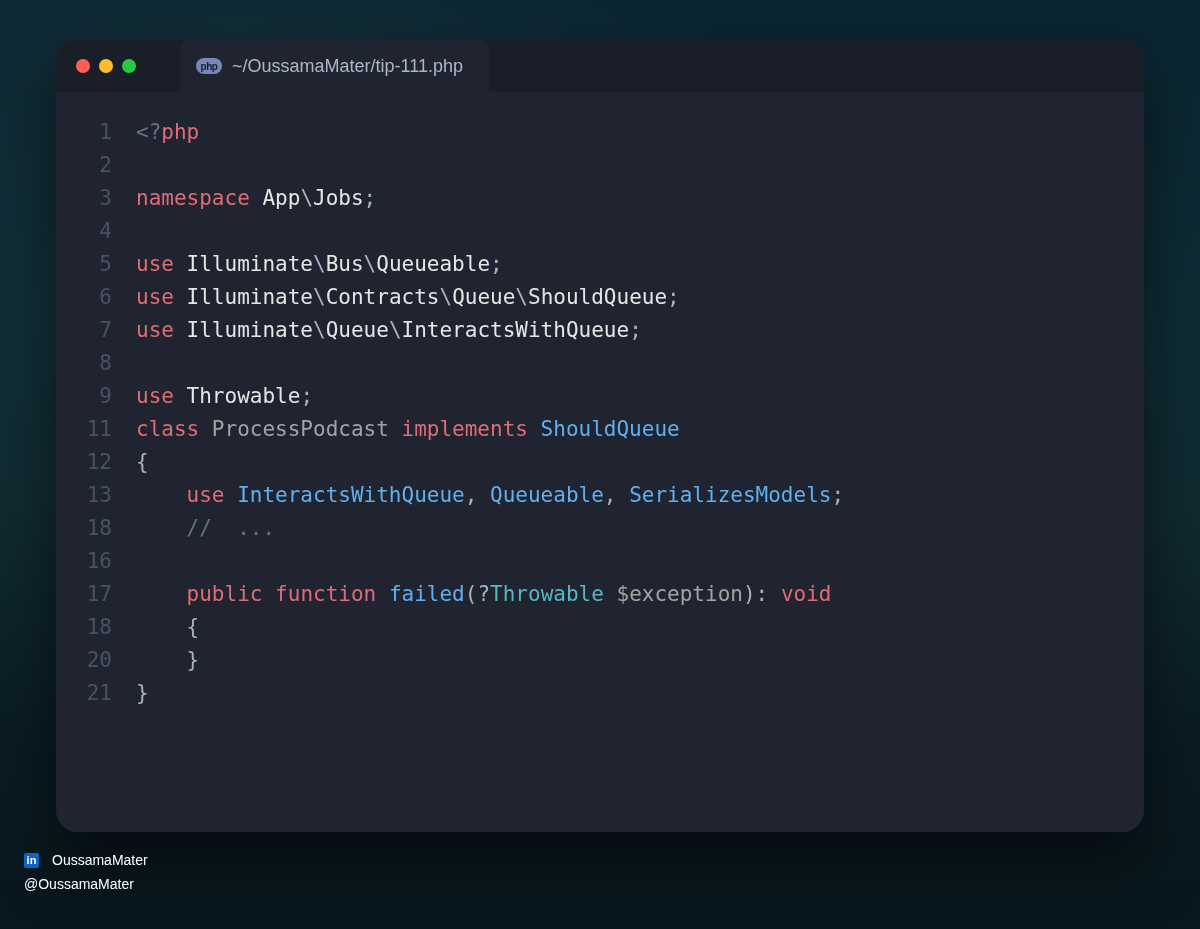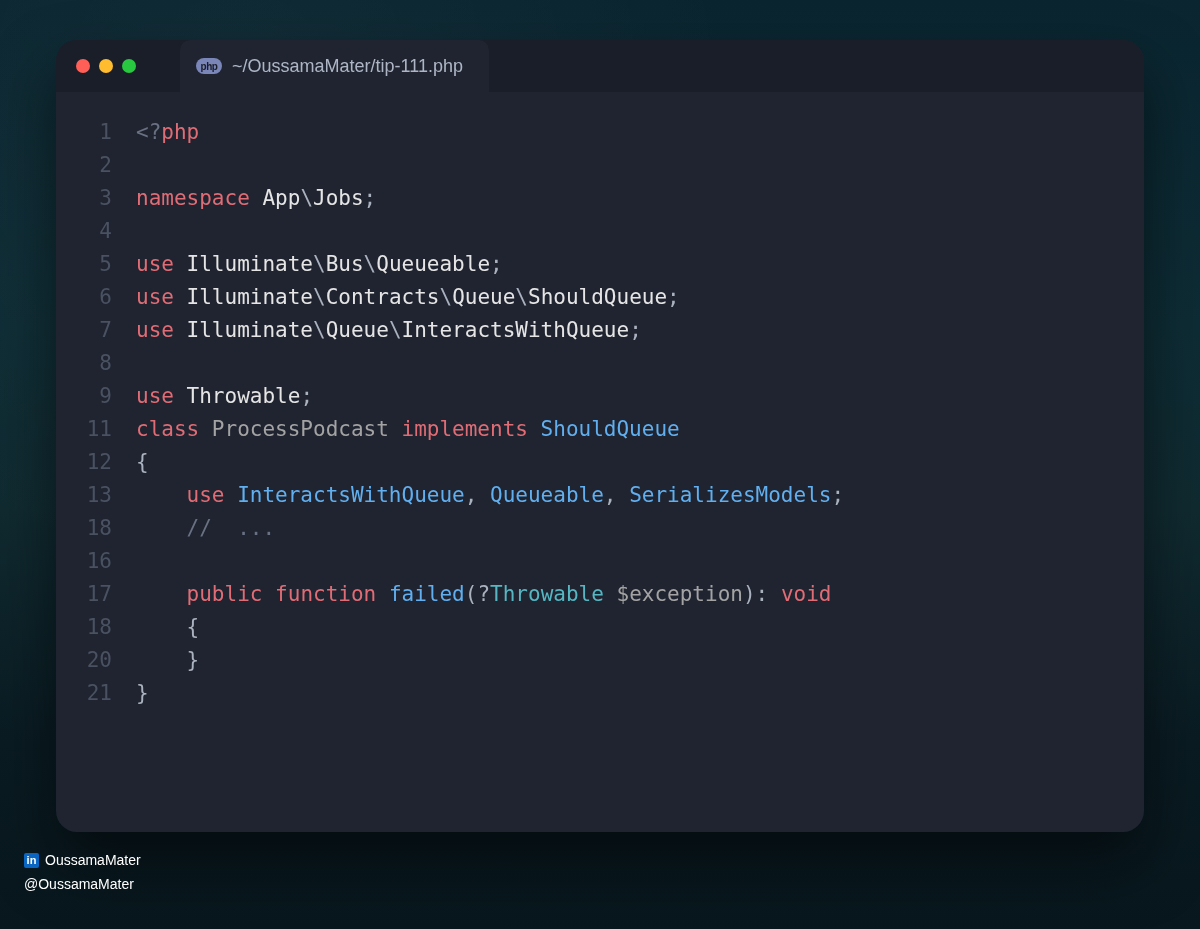--- a/index.html
+++ b/index.html
@@ -29,21 +29,21 @@
     width:26px; height:16px; border-radius:8px; background:#7a86b8; color:#1a1e29;
     font-size:10px; font-weight:700; letter-spacing:-0.5px;
   }
   .editor { flex:1; padding:24px 0 24px 0; font-size:21px; line-height:33px; overflow:hidden; }
   .line { display:flex; }
   .gutter { width:80px; text-align:right; padding-right:24px; color:#4a5161; user-select:none; flex:0 0 80px; }
   .code { white-space:pre; color:#cbd0df; }
   .c-red{color:#e06c75;} .c-orange{color:#a3a3a3;} .c-green{color:#e5e5e5;} .c-blue{color:#61afef;}
   .c-cyan{color:#56b6c2;} .c-gray{color:#6a7183;} .c-default{color:#abb2bf;}
   .footer { position:absolute; left:24px; top:852px; color:#ffffff; font-family:-apple-system,BlinkMacSystemFont,'Segoe UI',sans-serif; font-size:14px; }
-  .footer-row { display:flex; align-items:center; gap:6px; margin-bottom:8px; }
+  .footer-row { display:flex; align-items:center; gap:13px; margin-bottom:8px; }
   .linkedin-icon{ width:15px; height:15px; background:#0a66c2; border-radius:2px; display:inline-flex; align-items:center; justify-content:center; color:#fff; font-weight:700; font-size:11px; font-family:Arial,sans-serif; }
 </style>
 </head>
 <body>
 
 <div class="window">
   <div class="titlebar">
     <div class="traffic">
       <span class="dot red"></span>
       <span class="dot yellow"></span>

